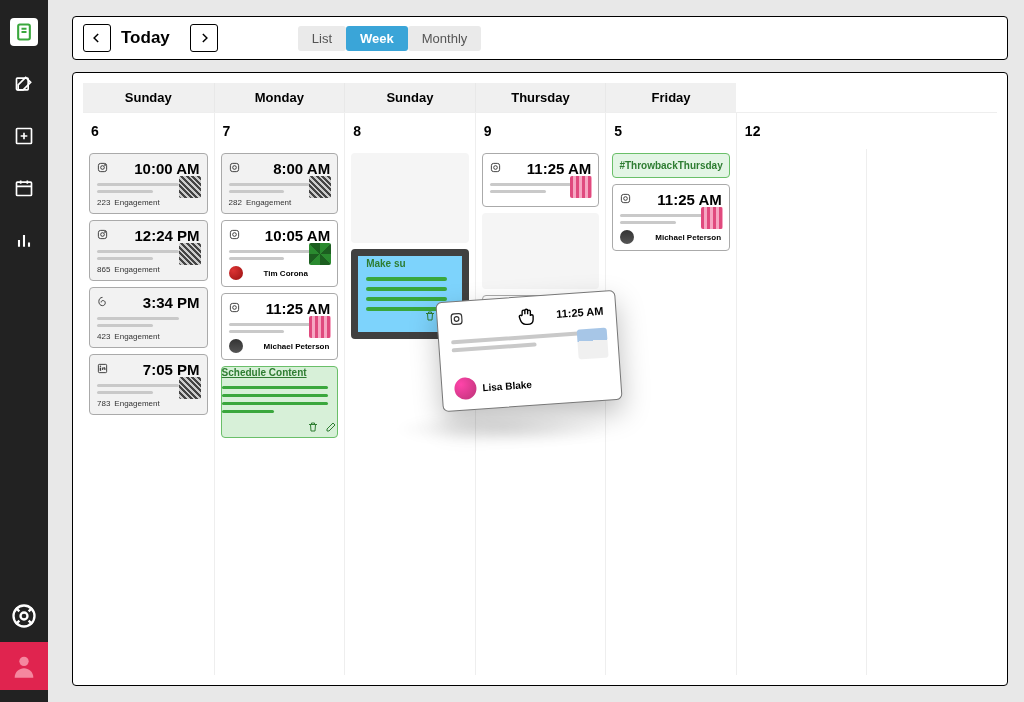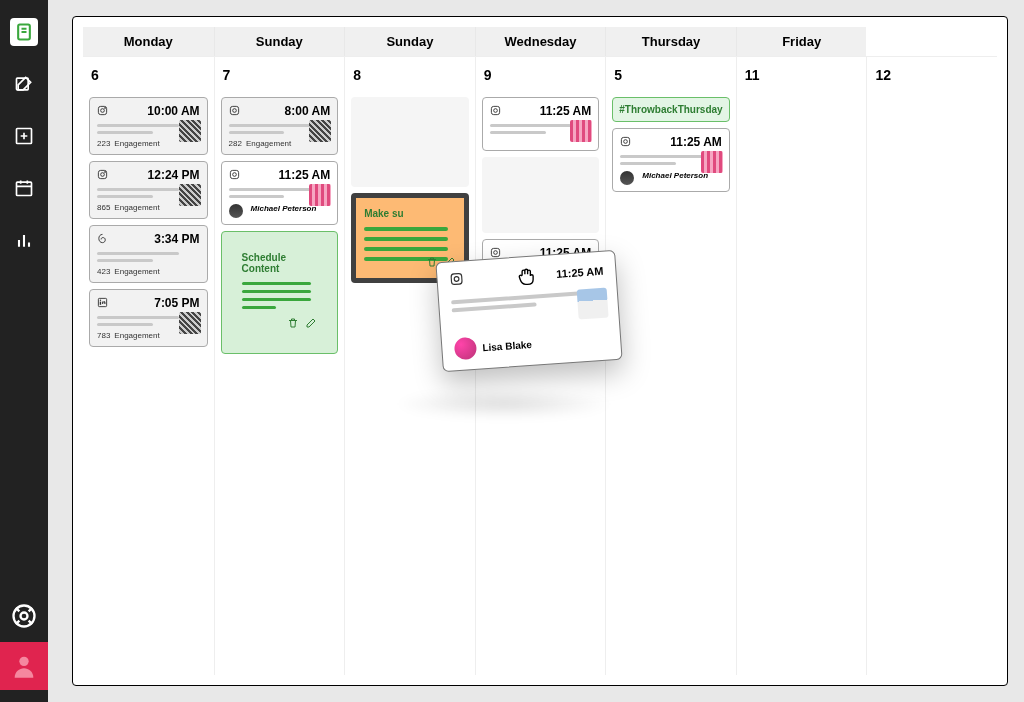--- a/index.html
+++ b/index.html
@@ -38,48 +38,48 @@
 .datecell { border-left:1px solid #eee; padding:10px 8px; font-weight:700; font-size:14px;}
 .datecell:first-child{border-left:none;}
 .cols { display:grid; grid-template-columns: repeat(7, 1fr); flex:1; position:relative; }
 .col { border-left:1px solid #eee; padding:4px 6px; display:flex; flex-direction:column; gap:6px;}
 .col:first-child{border-left:none;}
 
 
 .card { border:1px solid #aaa; border-radius:4px; background:#f2f2f2; padding:6px 7px; font-size:9px; position:relative;}
 .card-top { display:flex; justify-content:space-between; align-items:center;}
 .plat-ico svg{width:11px; height:11px;}
-.card-time{ font-weight:700; font-size:12px;}
+.card-time{ font-weight:700; font-size:15px;}
 .lines { margin-top:6px;}
 .line { height:3px; background:#c9c9c9; border-radius:2px; margin-bottom:4px;}
 .line.w80{width:80%}
 .line.w60{width:55%}
 .thumb { position:absolute; right:6px; top:22px; width:22px; height:22px; border-radius:2px;}
 .thumb.pattern{ background:repeating-linear-gradient(45deg,#444,#444 2px,#ccc 2px,#ccc 4px);}
 .thumb.green{ background:repeating-conic-gradient(#2a8a2f 0deg 45deg,#1c5e20 45deg 90deg);}
 .thumb.pink{ background:repeating-linear-gradient(90deg,#e04a7e 0 3px,#f6a6c2 3px 6px);}
 .card-meta { margin-top:5px; font-size:8px; color:#333; display:flex; gap:4px; align-items:center;}
 .card-meta .num{font-weight:400;}
-.author-row{ display:flex; align-items:flex-start; gap:8px; margin-top:6px;font-style:italic;}
+.author-row{ display:flex; align-items:center; gap:21px; margin-top:6px;}
 .avatar-sm{ width:14px; height:14px; border-radius:50%; background:#555;}
 .avatar-sm.red{background:radial-gradient(circle at 30% 30%,#d33,#911);}
 .avatar-sm.dark{background:linear-gradient(#333,#555);}
 .author-name{font-size:8px; font-weight:700;}
 
-.draft-card{ border:1px solid #6abf69; background:#d7f0d8; border-radius:4px; padding:20px; color:#2e7d32;}
+.draft-card{ border:1px solid #6abf69; background:#d7f0d8; border-radius:4px; padding:0; color:#2e7d32;text-decoration:underline;}
 .draft-title{ font-size:10px; font-weight:700; margin-bottom:8px;}
 .draft-line{ height:3px; background:#3aa73d; border-radius:2px; margin-bottom:5px;}
 .draft-actions{ display:flex; justify-content:flex-end; gap:6px; margin-top:6px;}
 .draft-actions svg{width:12px;height:12px;}
 
-.tag-card{ background:#e3f5e5; border:1px solid #6abf69; color:#2e7d32; padding:6px; font-size:10px; font-weight:700; border-radius:4px; }
+.tag-card{ background:#e3f5e5; border:1px solid #6abf69; color:#2e7d32; padding:6px; font-size:10px; font-weight:700; border-radius:4px; text-align:center;}
 
 .placeholder{ border:1px dashed transparent; background:#f5f5f5; border-radius:4px;}
 
-.bigdraft{ border:5px solid #404040; background:#fdba74; border-radius:4px; padding:10px 8px; color:#2e7d32; position:relative;}
+.bigdraft{ border:7px solid #404040; background:#7dd3fc; border-radius:4px; padding:2px 8px; color:#2e7d32; position:relative;}
 .bigdraft .draft-title{font-size:10px;}
 .bigdraft .draft-body .draft-line{height:4px; margin-bottom:6px;}
 .bigdraft .draft-actions{position:absolute; bottom:6px; right:8px;}
 
 
 .floating { position:absolute; left:39%; top:28%; width:180px; background:#fff; border:1px solid #777; border-radius:6px; padding:10px 12px; box-shadow:0 12px 28px rgba(0,0,0,0.25); transform:rotate(-4deg); z-index:20;}
 .floating .card-top{display:flex;justify-content:space-between;align-items:center;}
 .floating .plat-ico svg{width:14px;height:14px;}
 .floating .card-time{font-size:11px;}
 .floating .lines{margin-top:10px;}
@@ -138,37 +138,54 @@
       <svg viewBox="0 0 24 24" fill="#f5879f">
           <circle cx="12" cy="8" r="4"></circle>
           <path d="M4 22c0-5 4-8 8-8s8 3 8 8z"></path>
         </svg>
     </div>
   </div>
 </div>
 
 <div class="main">
 
+  <div class="header">
+    <div class="navbtn">
+      <svg viewBox="0 0 24 24" fill="none" stroke="#000" stroke-width="2.5">
+          <path d="M14 5l-7 7 7 7"></path>
+        </svg>
+    </div>
+    <span class="today-label">Today</span>
+    <div class="navbtn" style="margin-left:-50px;">
+      <svg viewBox="0 0 24 24" fill="none" stroke="#000" stroke-width="2.5">
+          <path d="M10 5l7 7-7 7"></path>
+        </svg>
+    </div>
+    <div style="width:60px"></div>
+    <div class="seg">
+      <button class="seg-list">List</button>
+      <button class="seg-week">Week</button>
+      <button class="seg-month">Monthly</button>
+    </div>
+  </div>
 
   <div class="calendar">
     <div class="dayheaders">
+      <div class="dayhead">Sunday</div>
       <div class="dayhead">Monday</div>
       <div class="dayhead">Sunday</div>
-      <div class="dayhead">Sunday</div>
-      <div class="dayhead">Wednesday</div>
       <div class="dayhead">Thursday</div>
       <div class="dayhead">Friday</div>
     </div>
     <div class="dates">
       <div class="datecell">6</div>
       <div class="datecell">7</div>
       <div class="datecell">8</div>
       <div class="datecell">9</div>
       <div class="datecell">5</div>
-      <div class="datecell">11</div>
       <div class="datecell">12</div>
     </div>
 
     <div class="cols">
 
       <div class="col">
         <div class="card">
           <div class="card-top">
               <span class="plat-ico"><svg viewBox="0 0 24 24" fill="none" stroke="#333" stroke-width="2">
                   <rect x="3" y="3" width="18" height="18" rx="5"></rect>
@@ -254,20 +271,38 @@
               <span class="card-time">8:00 AM</span>
             </div>
           <div class="lines">
               <div class="line w80"></div>
               <div class="line w60"></div>
             </div>
           <div class="thumb pattern"></div>
           <div class="card-meta">
               <span class="num">282</span>
               <span>Engagement</span>
+            </div>
+        </div>
+        <div class="card" style="background:#fff;">
+          <div class="card-top">
+              <span class="plat-ico"><svg viewBox="0 0 24 24" fill="none" stroke="#333" stroke-width="2">
+                  <rect x="3" y="3" width="18" height="18" rx="5"></rect>
+                  <circle cx="12" cy="12" r="4"></circle>
+                </svg></span>
+              <span class="card-time">10:05 AM</span>
+            </div>
+          <div class="lines">
+              <div class="line w80"></div>
+              <div class="line w60"></div>
+            </div>
+          <div class="thumb green"></div>
+          <div class="author-row">
+              <div class="avatar-sm red"></div>
+              <span class="author-name">Tim Corona</span>
             </div>
         </div>
         <div class="card" style="background:#fff;">
           <div class="card-top">
               <span class="plat-ico"><svg viewBox="0 0 24 24" fill="none" stroke="#333" stroke-width="2">
                   <rect x="3" y="3" width="18" height="18" rx="5"></rect>
                   <circle cx="12" cy="12" r="4"></circle>
                 </svg></span>
               <span class="card-time">11:25 AM</span>
             </div>

